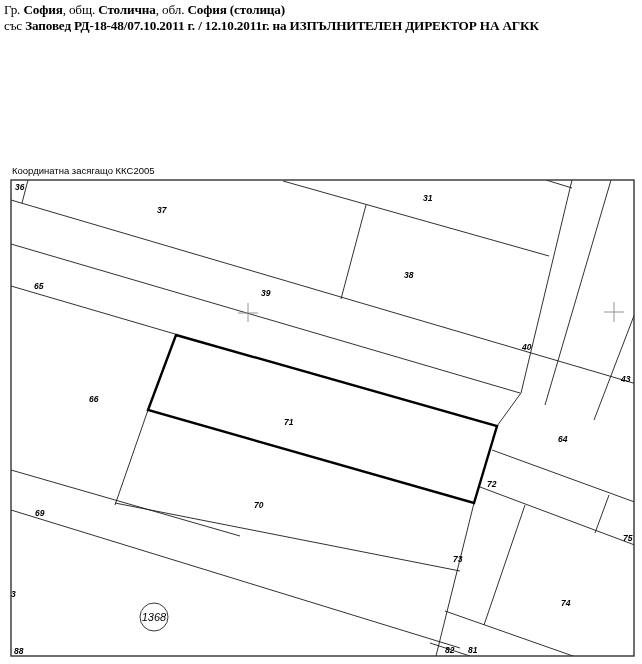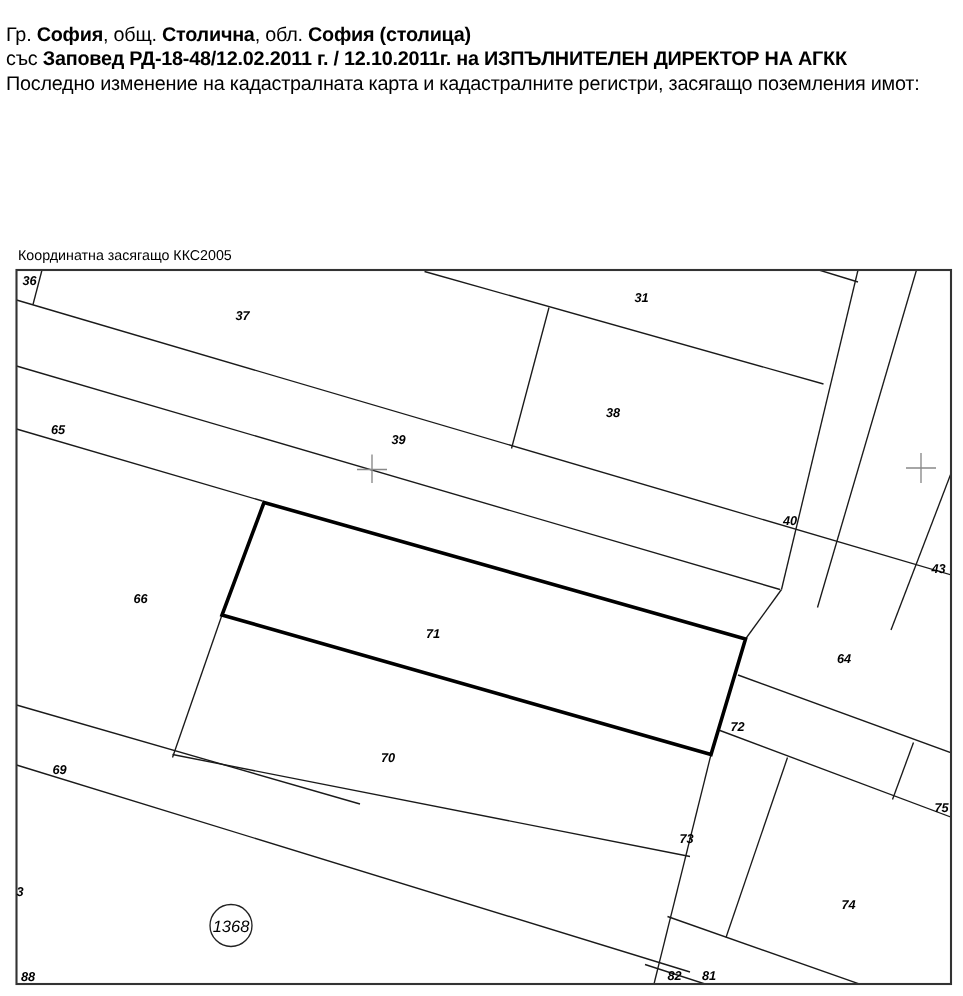--- a/index.html
+++ b/index.html
@@ -1,35 +1,34 @@
 <!DOCTYPE html>
 <html><head>
 <meta charset="utf-8">
 <style>
   html, body { margin: 0; padding: 0; background: #ffffff; }
   body { width: 642px; height: 664px; position: relative; overflow: hidden; font-family: "Liberation Sans", sans-serif; color: #000; }
-  .header { position: absolute; left: 4px; top: 15px; font-size: 13.2px; line-height: 16.3px; letter-spacing: -0.15px; }
+  .header { position: absolute; left: 4px; top: 2px; font-size: 13.2px; line-height: 16.3px; letter-spacing: -0.15px; font-family: Liberation Serif, serif; }
   .header .line { white-space: nowrap; }
   .header b { font-weight: bold; }
   .coord-label { position: absolute; left: 12px; top: 165px; font-size: 9.5px; white-space: nowrap; }
   svg.map { position: absolute; left: 0; top: 0; }
   .plabel { font-family: "Liberation Sans", sans-serif; font-size: 8.5px; font-style: italic; font-weight: bold; fill: #000; }
   .circ-label { font-family: "Liberation Sans", sans-serif; font-size: 11px; font-style: italic; fill: #000; }
 </style>
 </head>
 <body>
 
 <div class="header">
   <div class="line">
     <span>Гр. </span><b>София</b><span>, общ. </span><b>Столична</b><span>, обл. </span><b>София (столица)</b>
   </div>
   <div class="line">
-    <span>със </span><b>Заповед РД-18-48/12.02.2011 г. / 12.10.2011г. на ИЗПЪЛНИТЕЛЕН ДИРЕКТОР НА АГКК</b>
+    <span>със </span><b>Заповед РД-18-48/07.10.2011 г. / 12.10.2011г. на ИЗПЪЛНИТЕЛЕН ДИРЕКТОР НА АГКК</b>
   </div>
-  <div class="line">Последно изменение на кадастралната карта и кадастралните регистри, засягащо поземления имот:</div>
 </div>
 
 <div class="coord-label">Координатна засягащо ККС2005</div>
 
 <svg class="map" width="642" height="664" viewBox="0 0 642 664">
   <defs>
     <clipPath id="frameclip">
         <rect x="11" y="180" width="623" height="476"></rect>
       </clipPath>
   </defs>

